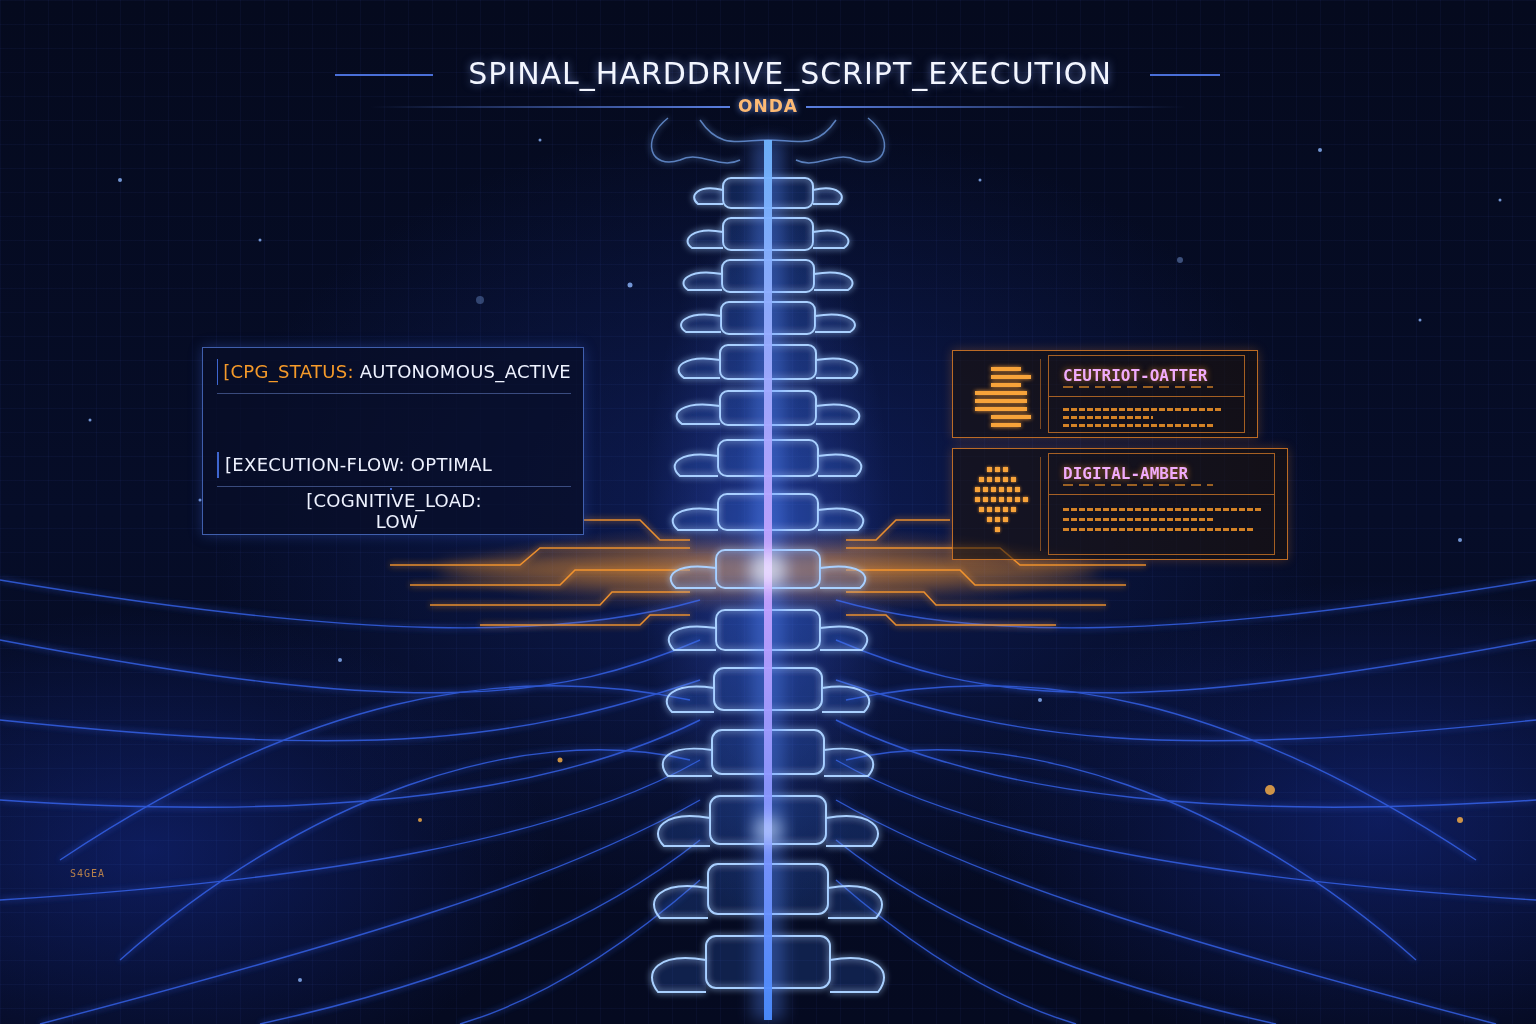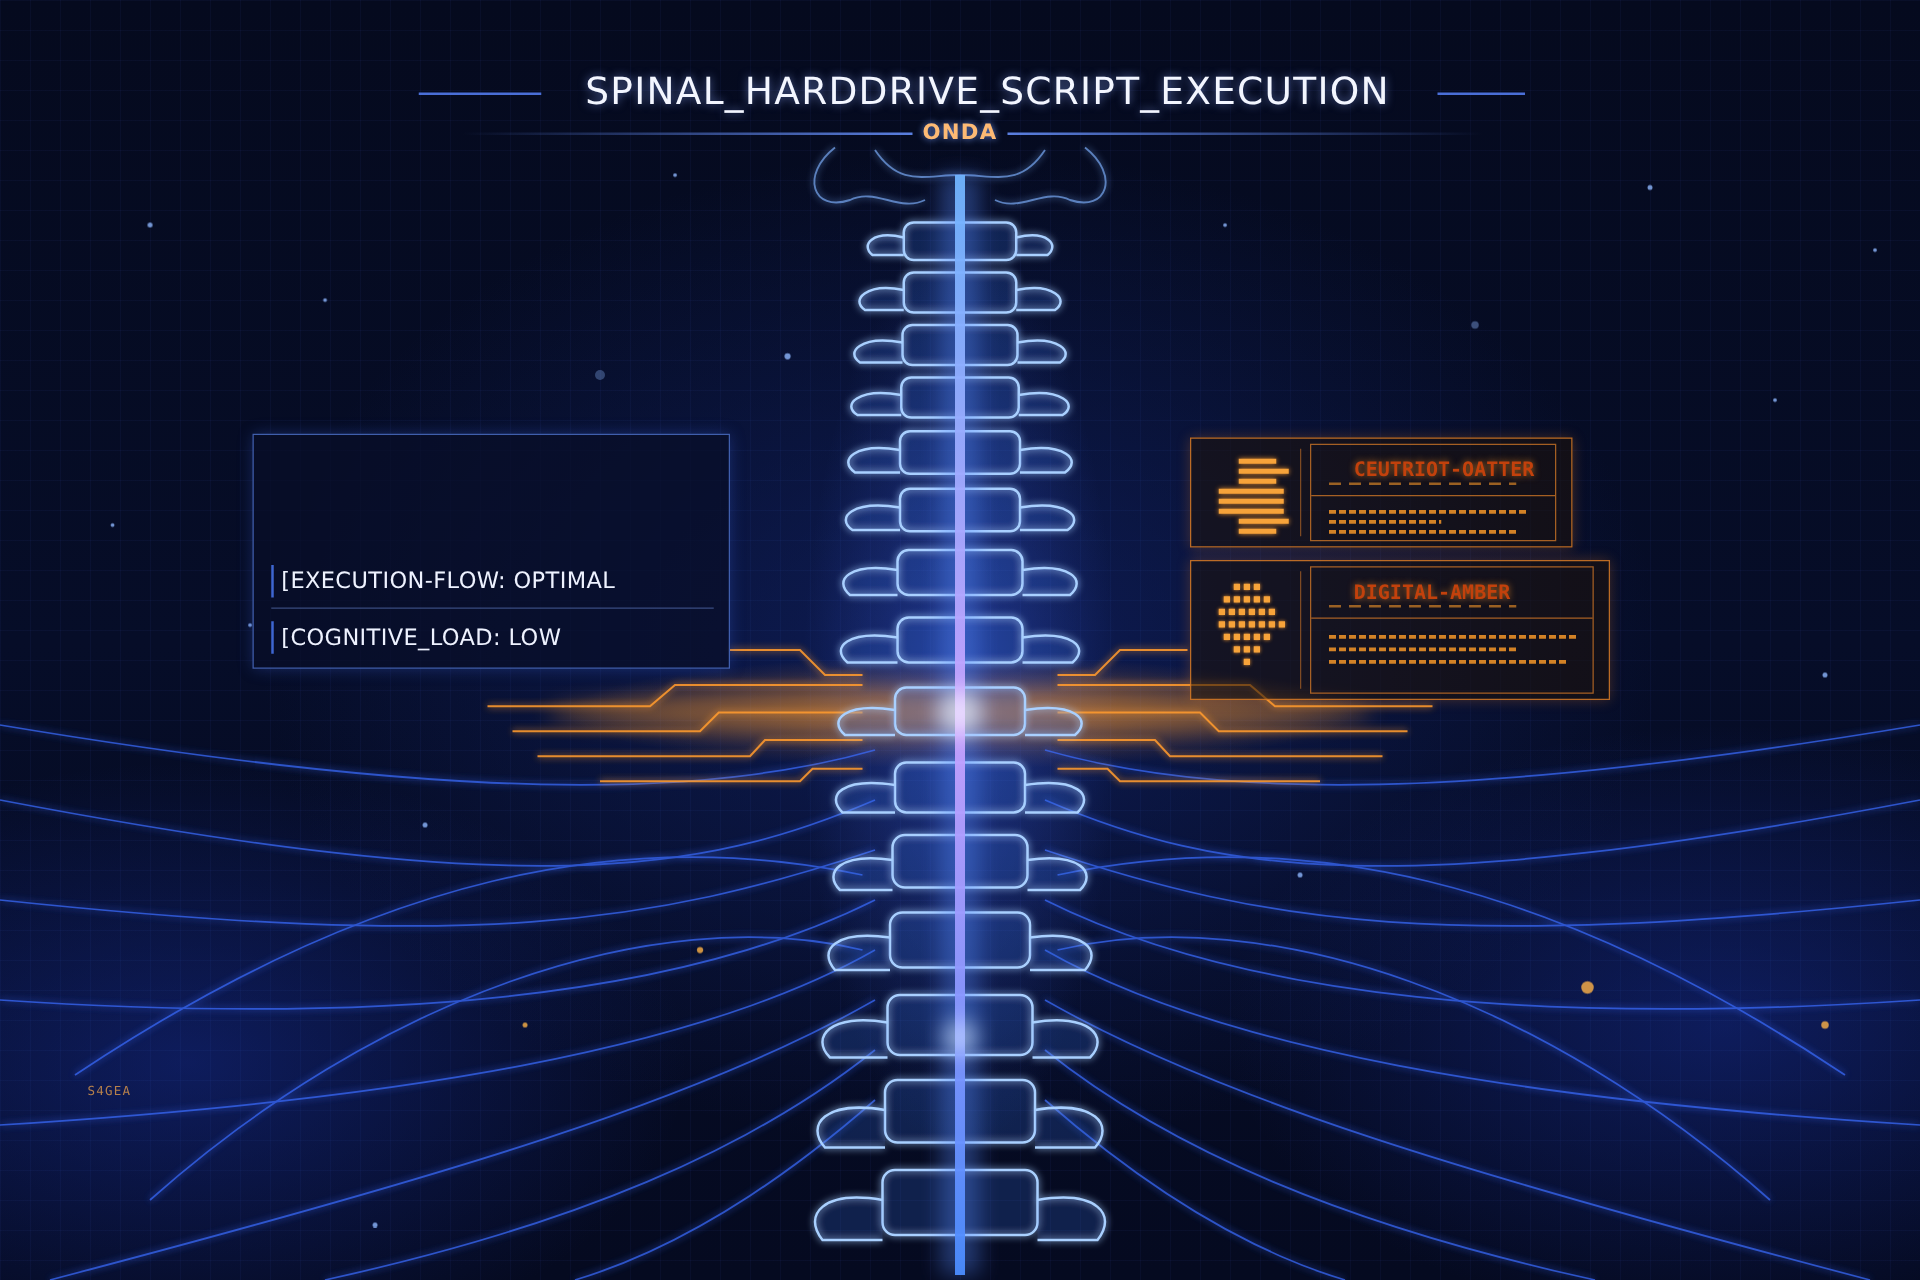--- a/index.html
+++ b/index.html
@@ -49,42 +49,41 @@
     border: 1px solid rgba(90,130,230,0.7);
     background: rgba(8,14,40,0.72);
     box-shadow: 0 0 12px rgba(60,100,220,0.35);
   }
   .status-row {
     position: absolute; left: 14px; width: 354px; height: 44px;
     display: flex; align-items: center;
     font-size: 18px; color: #eef2ff; letter-spacing: 0.3px;
     border-bottom: 1px solid rgba(120,150,230,0.45);
   }
-  .status-row:last-child { border-bottom: none; }
+  .status-row:last-child { border-bottom: none; flex-direction: column; }
   .status-row .bar { width: 2px; height: 26px; background: #3e66d0; margin-right: 6px; }
   .status-row .key { white-space: pre; }
   .status-row .key.amber { color: #f59a2a; }
   .status-row .val { margin-left: 6px; white-space: pre; }
 
   
   .amber-panel {
     position: absolute; border: 1px solid rgba(230,130,40,0.8);
     background: rgba(30,18,10,0.55);
     box-shadow: 0 0 10px rgba(255,140,30,0.25);
   }
   .amber-panel .icon-box { position: absolute; left: 8px; top: 8px; width: 80px; bottom: 8px; border-right: 1px solid rgba(230,130,40,0.5); }
   .amber-panel .card {
     position: absolute; left: 95px; top: 4px; right: 12px; bottom: 4px;
     border: 1px solid rgba(230,130,40,0.7);
   }
   .amber-panel .card-title {
     position: absolute; left: 14px; top: 10px;
-    color: #c2410c; font-family: "DejaVu Sans Mono", monospace; font-weight: bold; font-size: 16px;
+    color: #f0abfc; font-family: "DejaVu Sans Mono", monospace; font-weight: bold; font-size: 16px;
     text-shadow: 0 0 6px rgba(255,150,40,0.7);
-    margin-left: 20px;
   }
   .amber-panel .card-divider { position: absolute; left: 0; right: 0; top: 40px; height: 1px; background: rgba(230,130,40,0.7); }
   .amber-panel .scribble { position: absolute; left: 14px; height: 3px; background: repeating-linear-gradient(90deg, rgba(245,150,40,0.85) 0 6px, transparent 6px 8px); }
   .amber-panel .mini { position: absolute; left: 14px; top: 30px; height: 2px; width: 150px; background: repeating-linear-gradient(90deg, rgba(245,150,40,0.6) 0 10px, transparent 10px 16px); }
 
   .glyph-bars span { position: absolute; height: 4px; background: #f7a33a; box-shadow: 0 0 4px rgba(255,160,50,0.9); }
   .glyph-grid span { position: absolute; width: 5px; height: 5px; background: #f7a33a; box-shadow: 0 0 3px rgba(255,160,50,0.9); }
 
   .corner-label {
     position: absolute; left: 70px; top: 868px; font-family: "DejaVu Sans Mono", monospace; font-size: 10px;
@@ -257,20 +256,25 @@
 <div class="title-bar">
   <div class="title-line-left"></div>
   <div class="title">SPINAL_HARDDRIVE_SCRIPT_EXECUTION</div>
   <div class="title-line-right"></div>
 </div>
 <div class="sub-line l"></div>
 <div class="subtitle">ONDA</div>
 <div class="sub-line r"></div>
 
 <div class="status-panel">
+  <div class="status-row" style="top:2px">
+    <span class="bar"></span>
+    <span class="key amber">[CPG_STATUS:</span>
+    <span class="val">AUTONOMOUS_ACTIVE</span>
+  </div>
   <div class="status-row" style="top:95px">
     <span class="bar"></span>
     <span class="key">[EXECUTION-FLOW:</span>
     <span class="val">OPTIMAL</span>
   </div>
   <div class="status-row" style="top:140px; border-bottom:none">
     <span class="bar"></span>
     <span class="key">[COGNITIVE_LOAD:</span>
     <span class="val">LOW</span>
   </div>

